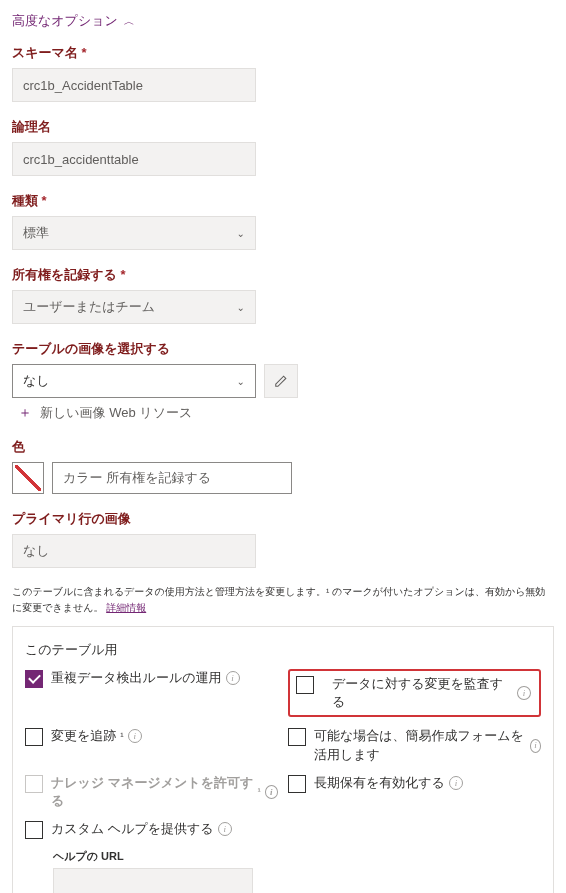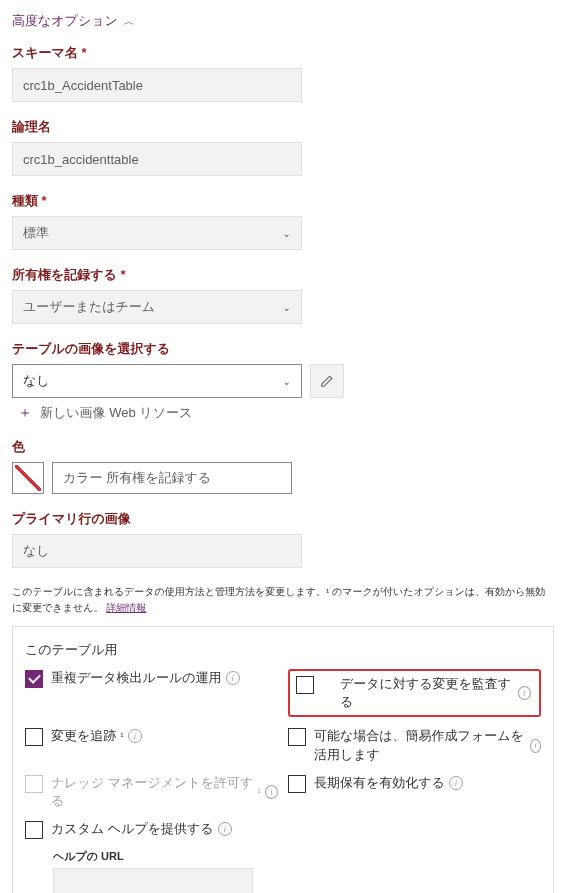--- a/index.html
+++ b/index.html
@@ -31,21 +31,21 @@
       color: #7f1d1d;
       font-weight: 600;
       margin-bottom: 6px;
       display: block;
     }
     .req::after {
       content: " *";
       color: #a4262c;
     }
     .text-input, .select-input {
-      width: 290px;
+      width: 244px;
       height: 34px;
       border: 1px solid #e1dfdd;
       background: #f3f2f1;
       color: #605e5c;
       padding: 0 10px;
       font-size: 13px;
       display: flex;
       align-items: center;
       justify-content: space-between;
     }
@@ -162,21 +162,21 @@
     }
     .chk .box.checked::after {
       content: "";
       width: 9px;
       height: 5px;
       border-left: 2px solid #fff;
       border-bottom: 2px solid #fff;
       transform: rotate(-45deg);
       margin-top: -3px;
     }
-    .chk.disabled { color: #a19f9d; }
+    .chk.disabled { color: #a19f9d; font-weight: bold; }
     .chk.disabled .box { border-color: #c8c6c4; }
     .chk .lbl {
       display: flex;
       align-items: center;
       gap: 4px;
       line-height: 1.4;
     }
     .sup { font-size: 10px; vertical-align: super; }
     .info-icon {
       width: 14px; height: 14px;
@@ -302,21 +302,21 @@
   <div class="grid">
 
     <div class="chk">
       <span class="box checked"></span>
       <span class="lbl">
         <span>重複データ検出ルールの運用</span>
         <span class="info-icon">i</span>
       </span>
     </div>
     <div class="highlight-box">
-      <div class="chk" style="gap:26px;">
+      <div class="chk" style="gap:18px;">
         <span class="box"></span>
         <span class="lbl">
           <span>データに対する変更を監査する</span>
           <span class="info-icon">i</span>
         </span>
       </div>
     </div>
 
     <div class="chk">
       <span class="box"></span>

